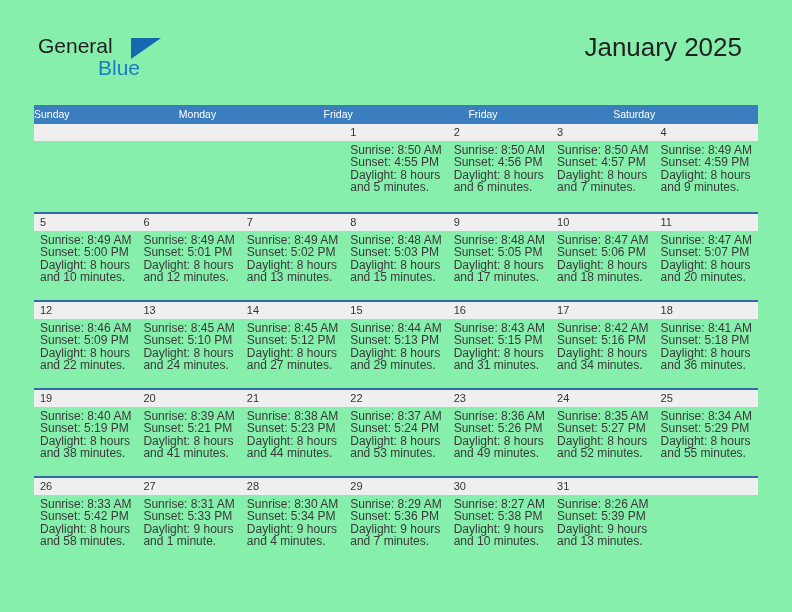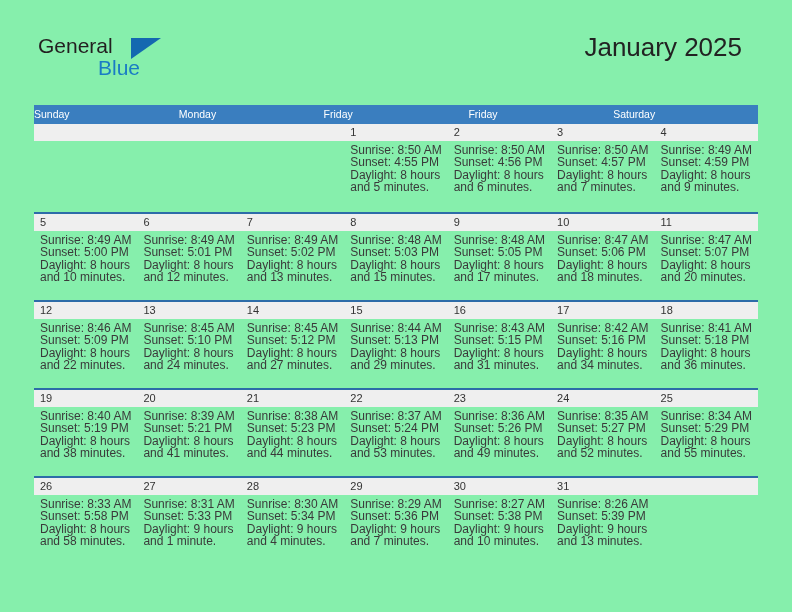--- a/index.html
+++ b/index.html
@@ -434,21 +434,21 @@
             </div>
           </div>
         </div>
         <div class="week-row">
           <div class="day-cell">
             <div class="day-band">
               <div class="day-num">26</div>
             </div>
             <div class="day-info">
               <div>Sunrise: 8:33 AM</div>
-              <div>Sunset: 5:58 PM</div>
+              <div>Sunset: 5:42 PM</div>
               <div>Daylight: 8 hours</div>
               <div>and 58 minutes.</div>
             </div>
           </div>
           <div class="day-cell">
             <div class="day-band">
               <div class="day-num">27</div>
             </div>
             <div class="day-info">
               <div>Sunrise: 8:31 AM</div>

